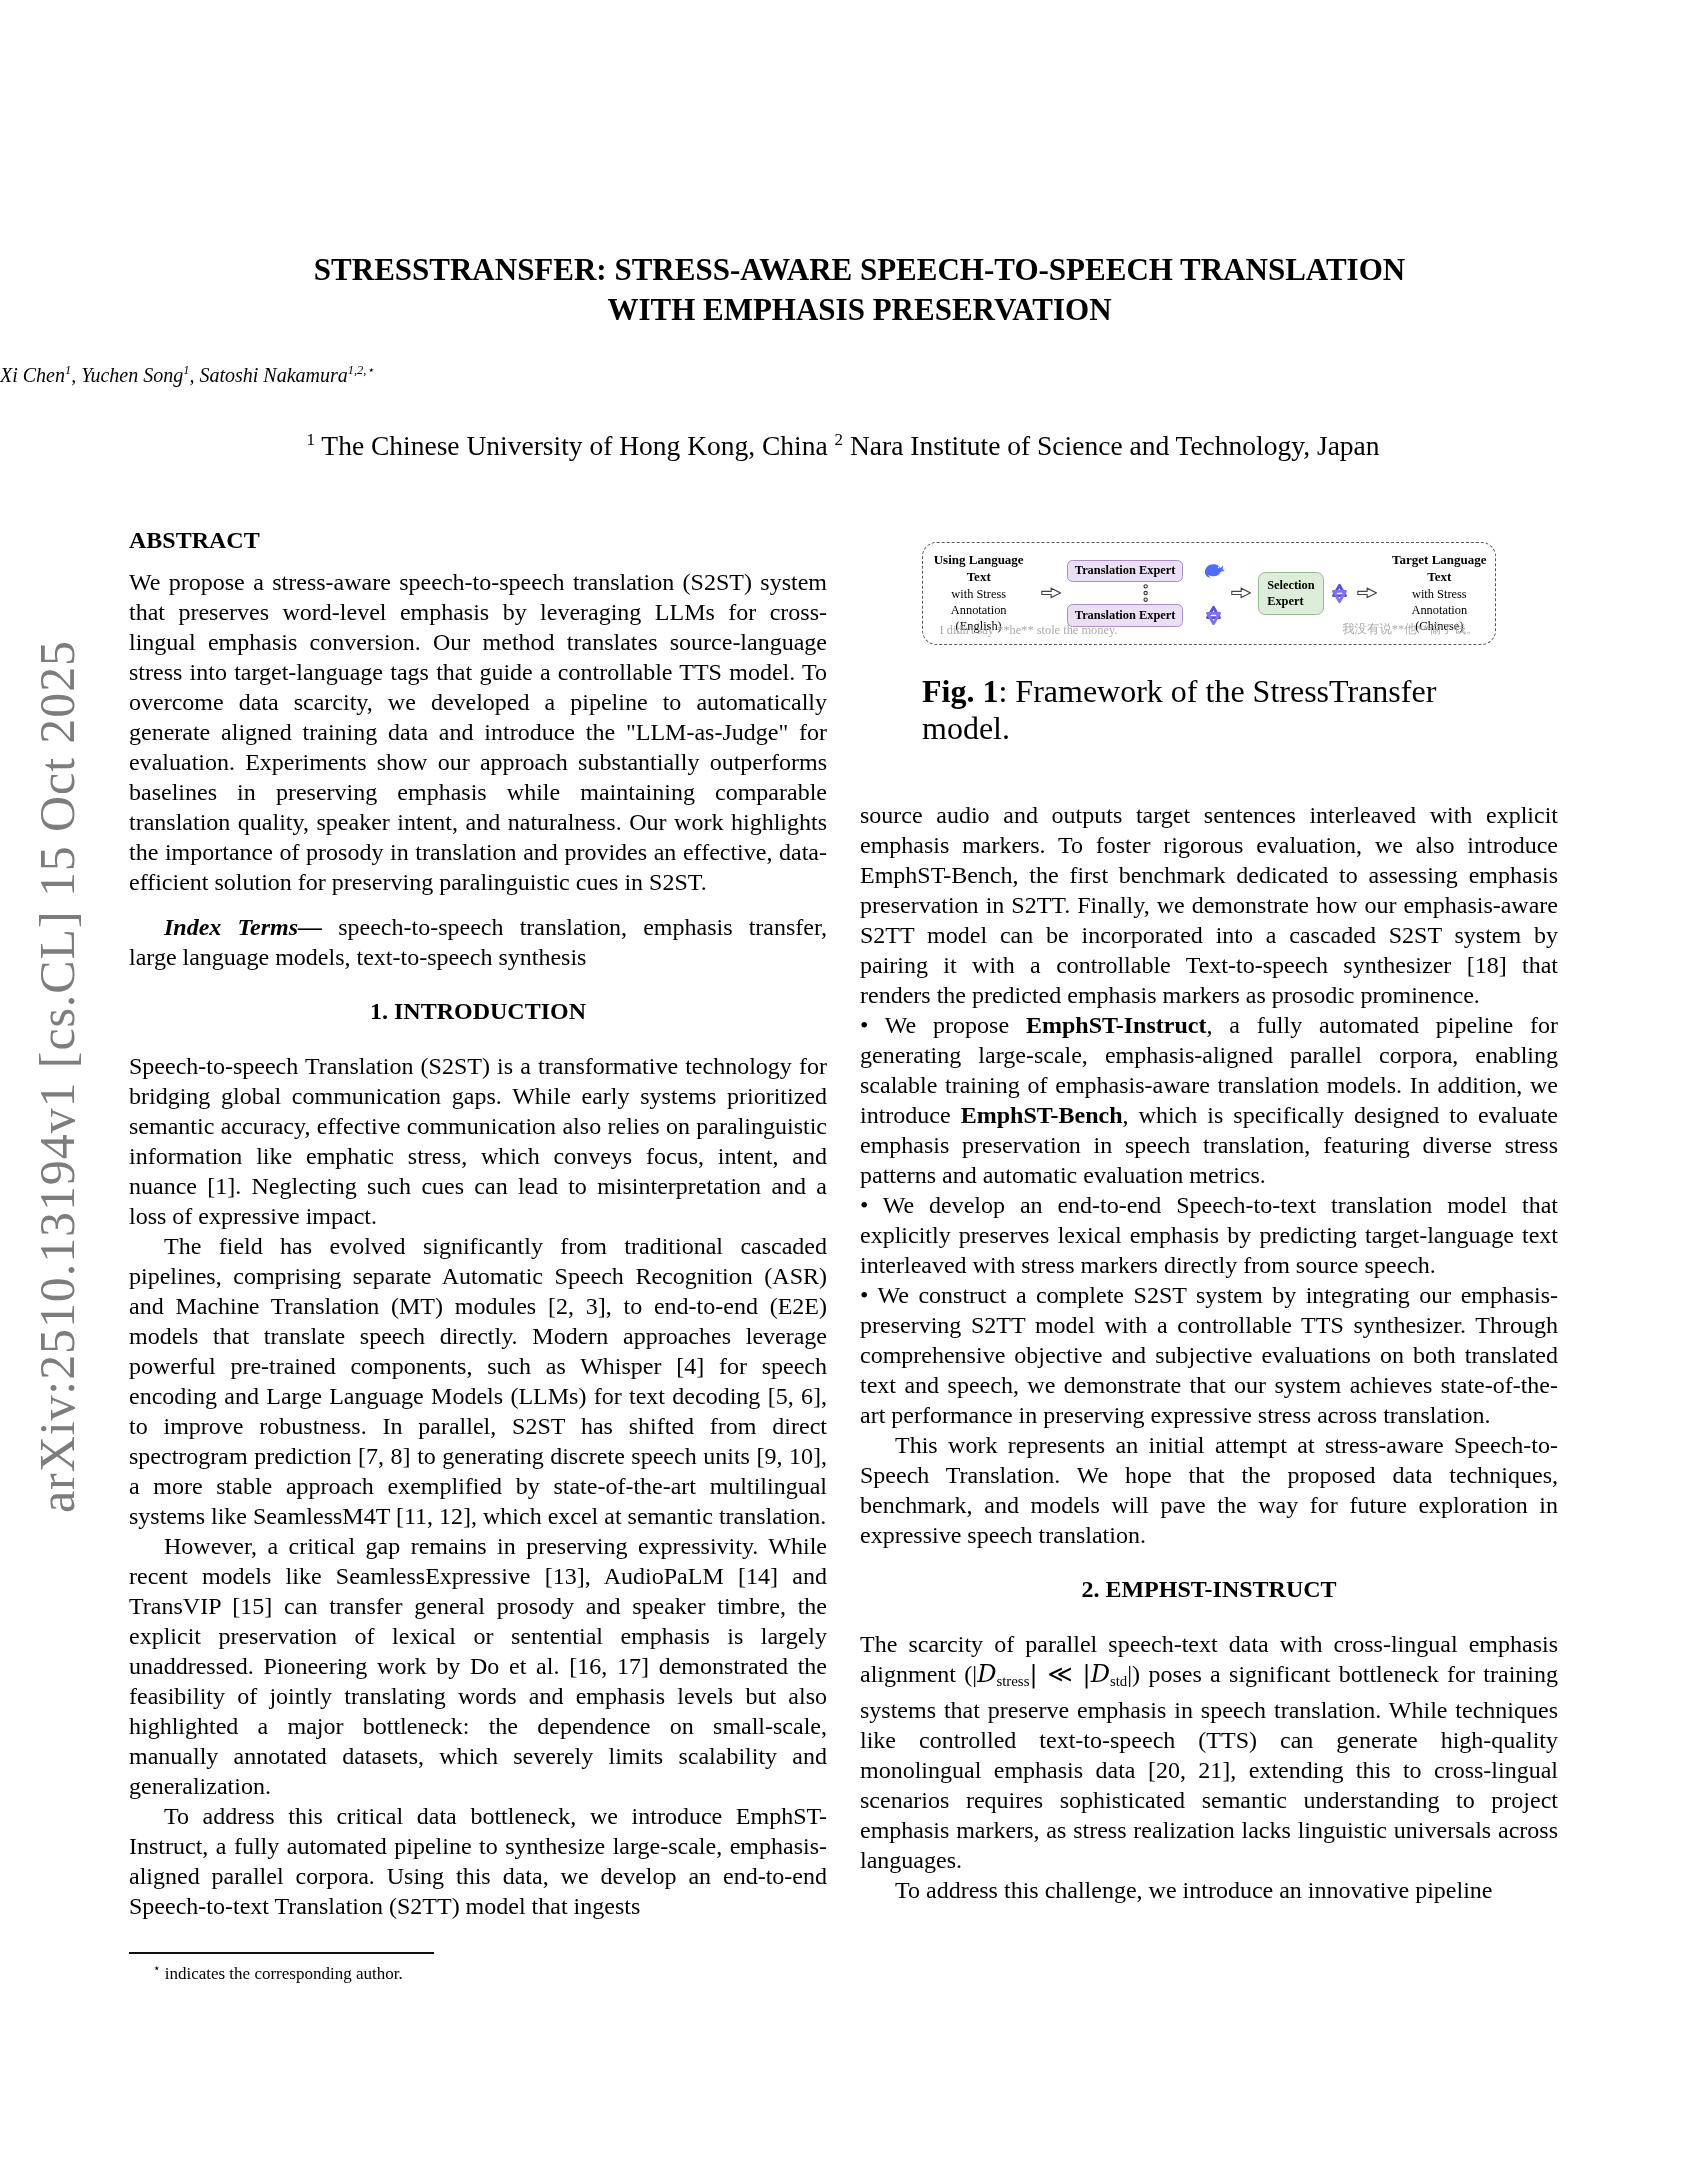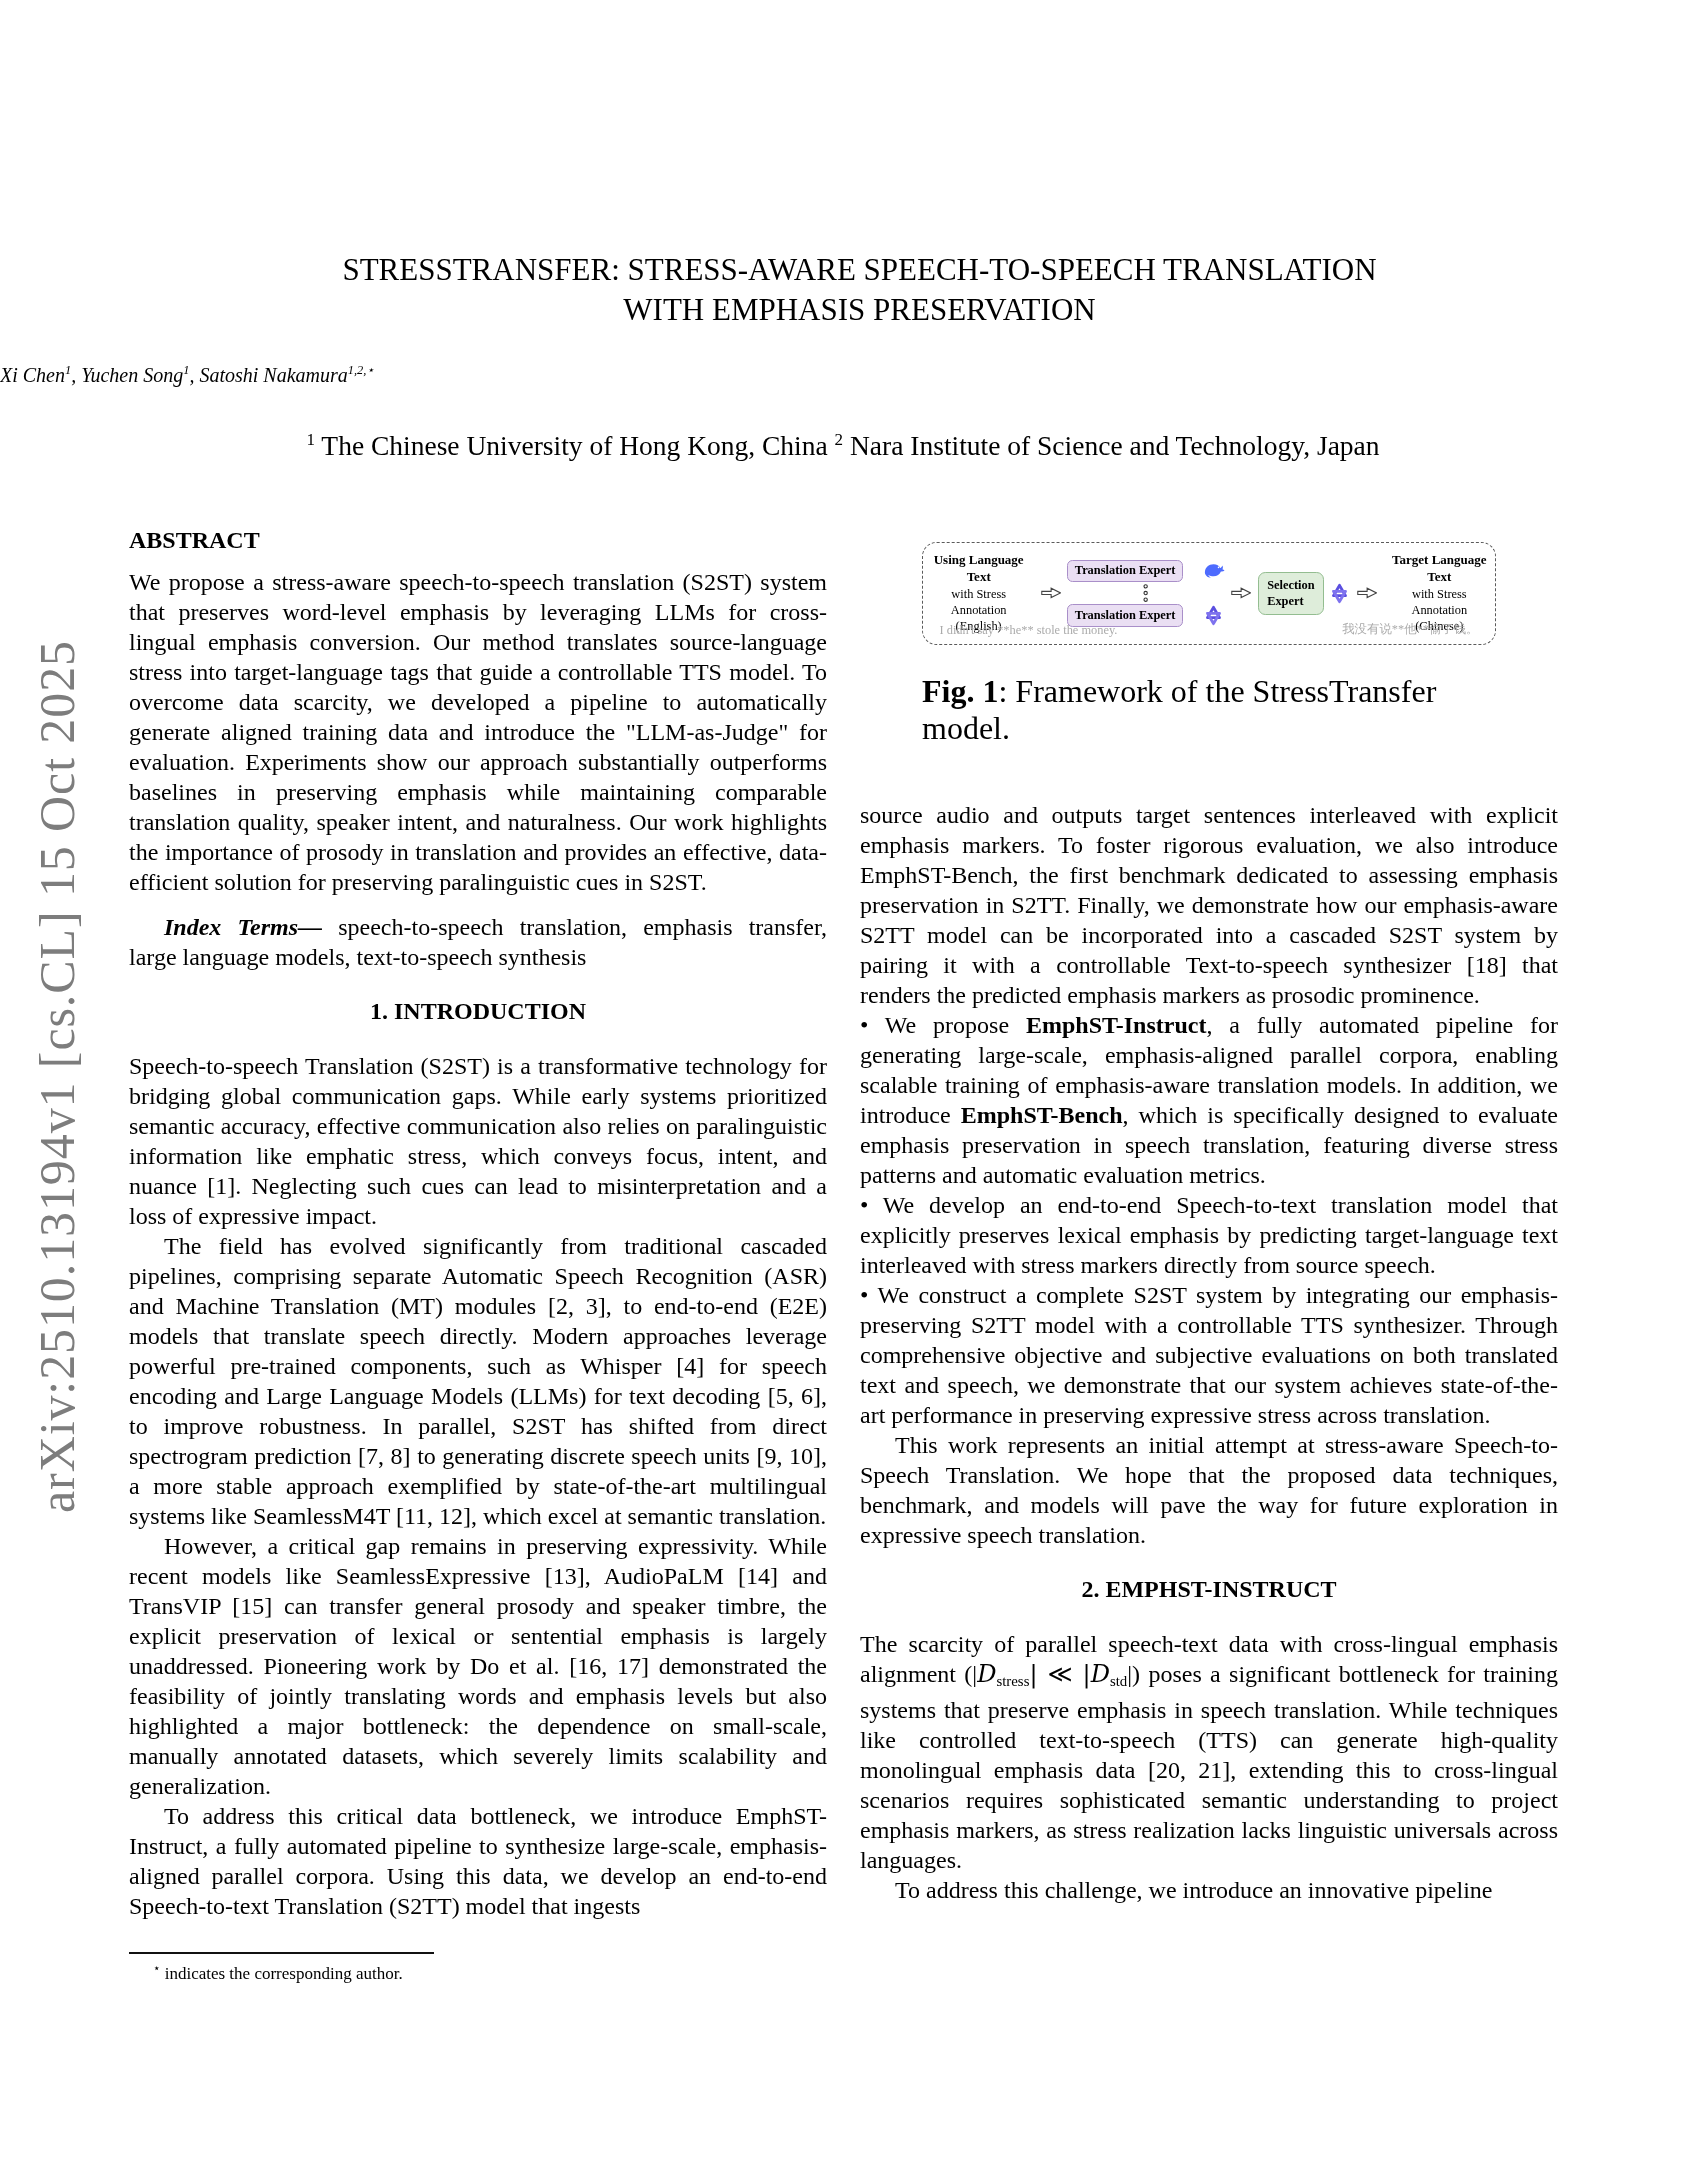--- a/index.html
+++ b/index.html
@@ -19,21 +19,21 @@
     writing-mode:vertical-rl;
     transform:rotate(180deg);
     display:flex; align-items:center; justify-content:center;
     font-size:50px; color:#7d7d7d;
     white-space:nowrap; letter-spacing:0.9px;
   }
 
   
   .paper-title {
     position:absolute; left:0; right:0; top:250px;
-    text-align:center; font-weight:normal;
+    text-align:center; font-weight:bold;
     font-size:31px; line-height:40px;padding-left:33px;
   }
   .authors-line {
     position:absolute; left:0; right:0; top:364px;
     text-align:left; font-style:italic; font-size:20px;
   }
   .affil-line {
     position:absolute; left:0; right:0; top:430px;
     text-align:center; font-size:27.5px;
   }

